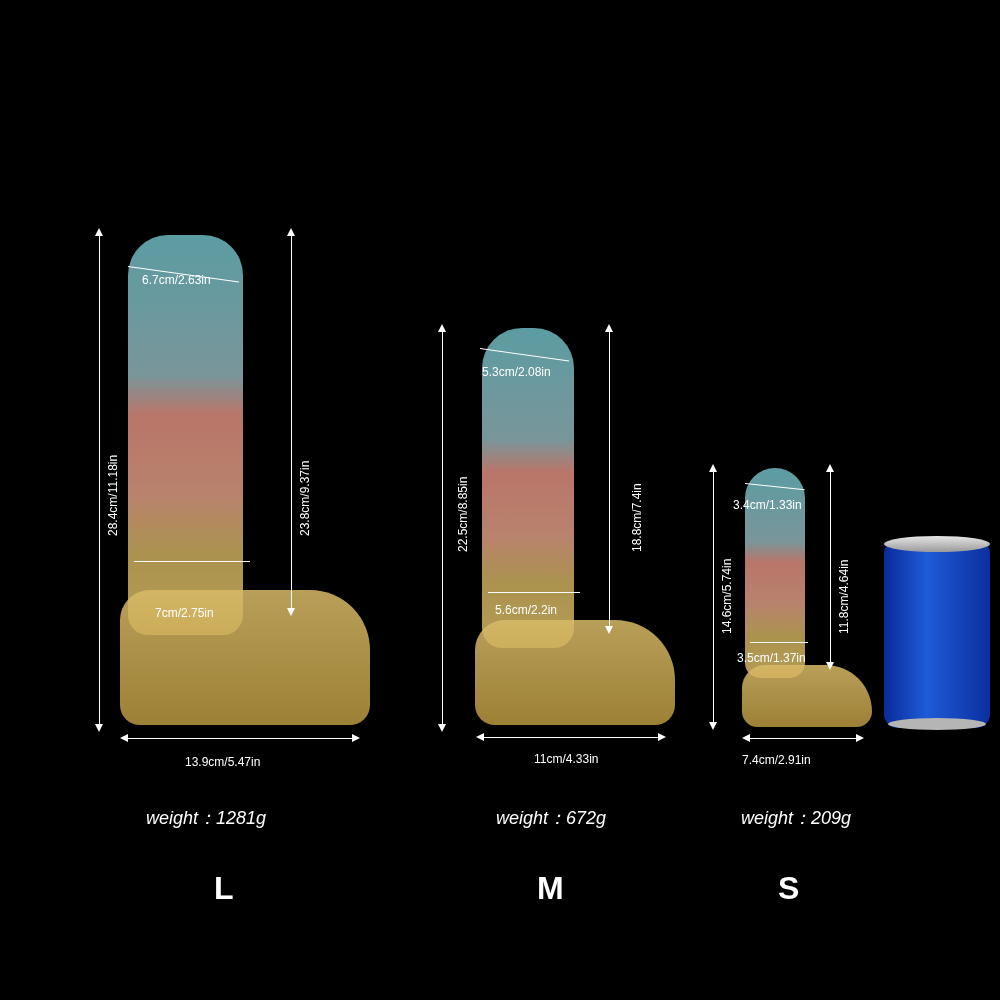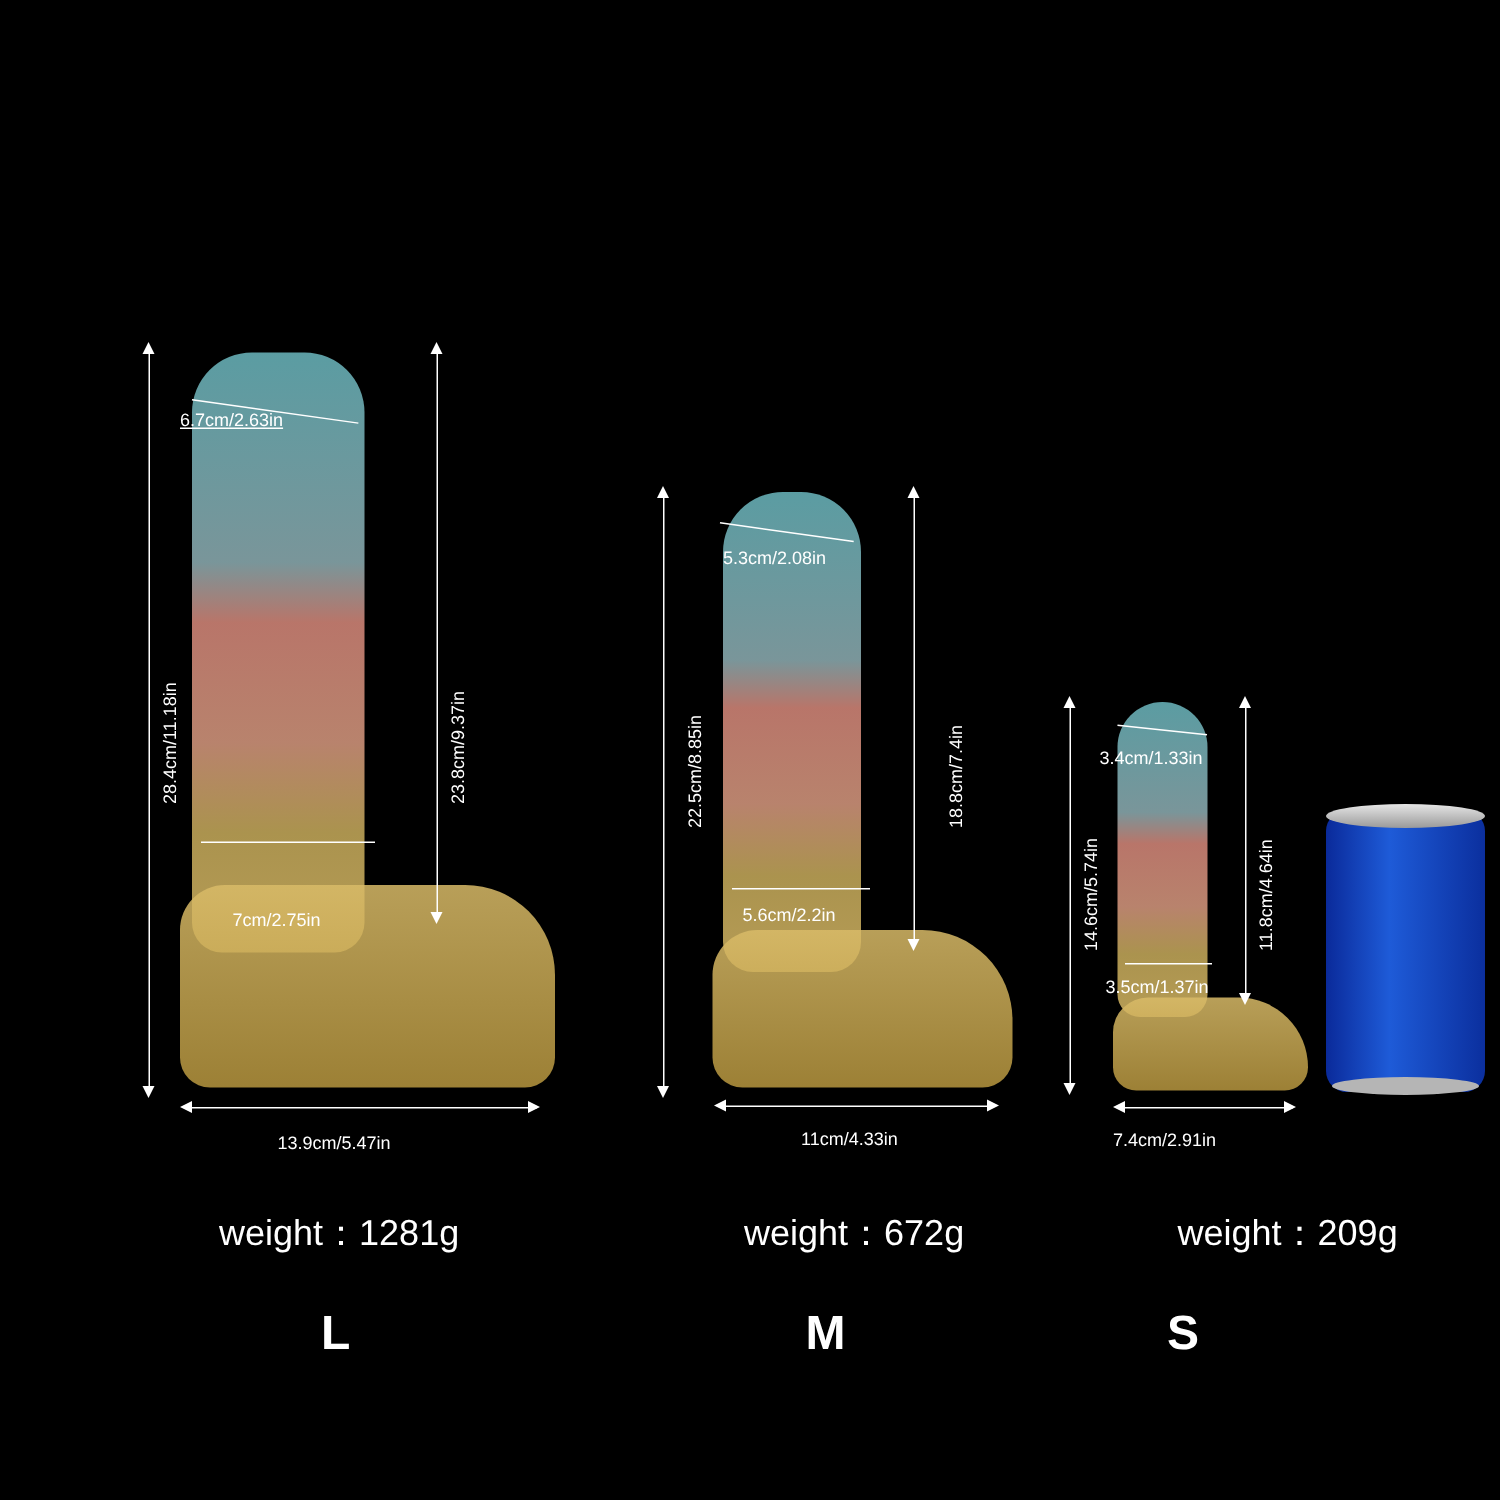--- a/index.html
+++ b/index.html
@@ -7,21 +7,21 @@
   .vline{position:absolute;width:1px;background:#fff;}
   .hline{position:absolute;height:1px;background:#fff;}
   .arrow-up{position:absolute;width:0;height:0;border-left:4px solid transparent;border-right:4px solid transparent;border-bottom:8px solid #fff;}
   .arrow-down{position:absolute;width:0;height:0;border-left:4px solid transparent;border-right:4px solid transparent;border-top:8px solid #fff;}
   .arrow-left{position:absolute;width:0;height:0;border-top:4px solid transparent;border-bottom:4px solid transparent;border-right:8px solid #fff;}
   .arrow-right{position:absolute;width:0;height:0;border-top:4px solid transparent;border-bottom:4px solid transparent;border-left:8px solid #fff;}
   .vlabel{position:absolute;font-size:12px;white-space:nowrap;transform-origin:left top;transform:rotate(-90deg);}
   .hlabel{position:absolute;font-size:12px;white-space:nowrap;text-align:center;}
   .product{position:absolute;border-radius:40px 40px 20px 20px;background:linear-gradient(180deg,#6bb8bf 0%,#8fb0b5 35%,#d98a7c 45%,#d99a80 65%,#c9ad5c 80%,#d6b865 100%);opacity:0.85;}
   .base{position:absolute;border-radius:30px 60px 20px 20px;background:linear-gradient(180deg,#d9bb68,#b8973f);opacity:0.85;}
-  .weight{position:absolute;font-size:24px;white-space:nowrap;}
+  .weight{position:absolute;font-size:18px;white-space:nowrap;font-style:italic;}
   .size{position:absolute;font-size:32px;font-weight:bold;}
   .can{position:absolute;left:884px;top:540px;width:106px;height:188px;border-radius:14px;background:linear-gradient(90deg,#0a2a9a,#1e5bd8 40%,#0b2f9e);}
   .can-top{position:absolute;left:884px;top:536px;width:106px;height:16px;border-radius:50%;background:linear-gradient(180deg,#e6e6e6,#9a9a9a);}
   .can-bottom{position:absolute;left:888px;top:718px;width:98px;height:12px;border-radius:50%;background:#b5b5b5;}
 </style>
 </head>
 <body>
 
 <div>
   <div class="product" style="left:128px;top:235px;width:115px;height:400px;"></div>
@@ -31,21 +31,21 @@
   <div class="arrow-up" style="left:95px;top:228px;"></div>
   <div class="arrow-down" style="left:95px;top:724px;"></div>
   <div class="vlabel" style="left:106px;top:536px;">28.4cm/11.18in</div>
 
   <div class="vline" style="left:291px;top:232px;height:380px;"></div>
   <div class="arrow-up" style="left:287px;top:228px;"></div>
   <div class="arrow-down" style="left:287px;top:608px;"></div>
   <div class="vlabel" style="left:298px;top:536px;">23.8cm/9.37in</div>
 
   <div class="hline" style="left:128px;top:266px;width:112px;transform:rotate(8deg);transform-origin:left;"></div>
-  <div class="hlabel" style="left:120px;top:273px;text-decoration:underline;">6.7cm/2.63in</div>
+  <div class="hlabel" style="left:142px;top:273px;">6.7cm/2.63in</div>
 
   <div class="hline" style="left:134px;top:561px;width:116px;"></div>
   <div class="hlabel" style="left:155px;top:606px;">7cm/2.75in</div>
 
   <div class="hline" style="left:124px;top:738px;width:234px;"></div>
   <div class="arrow-left" style="left:120px;top:734px;"></div>
   <div class="arrow-right" style="left:352px;top:734px;"></div>
   <div class="hlabel" style="left:185px;top:755px;">13.9cm/5.47in</div>
 
   <div class="weight" style="left:146px;top:806px;">weight：1281g</div>
@@ -99,21 +99,21 @@
   <div class="hlabel" style="left:733px;top:498px;">3.4cm/1.33in</div>
 
   <div class="hline" style="left:750px;top:642px;width:58px;"></div>
   <div class="hlabel" style="left:737px;top:651px;">3.5cm/1.37in</div>
 
   <div class="hline" style="left:746px;top:738px;width:116px;"></div>
   <div class="arrow-left" style="left:742px;top:734px;"></div>
   <div class="arrow-right" style="left:856px;top:734px;"></div>
   <div class="hlabel" style="left:742px;top:753px;">7.4cm/2.91in</div>
 
-  <div class="weight" style="left:785px;top:806px;">weight：209g</div>
+  <div class="weight" style="left:741px;top:806px;">weight：209g</div>
   <div class="size" style="left:778px;top:870px;">S</div>
 </div>
 
 <div>
   <div class="can"></div>
   <div class="can-top"></div>
   <div class="can-bottom"></div>
 </div>
 
 </body></html>

